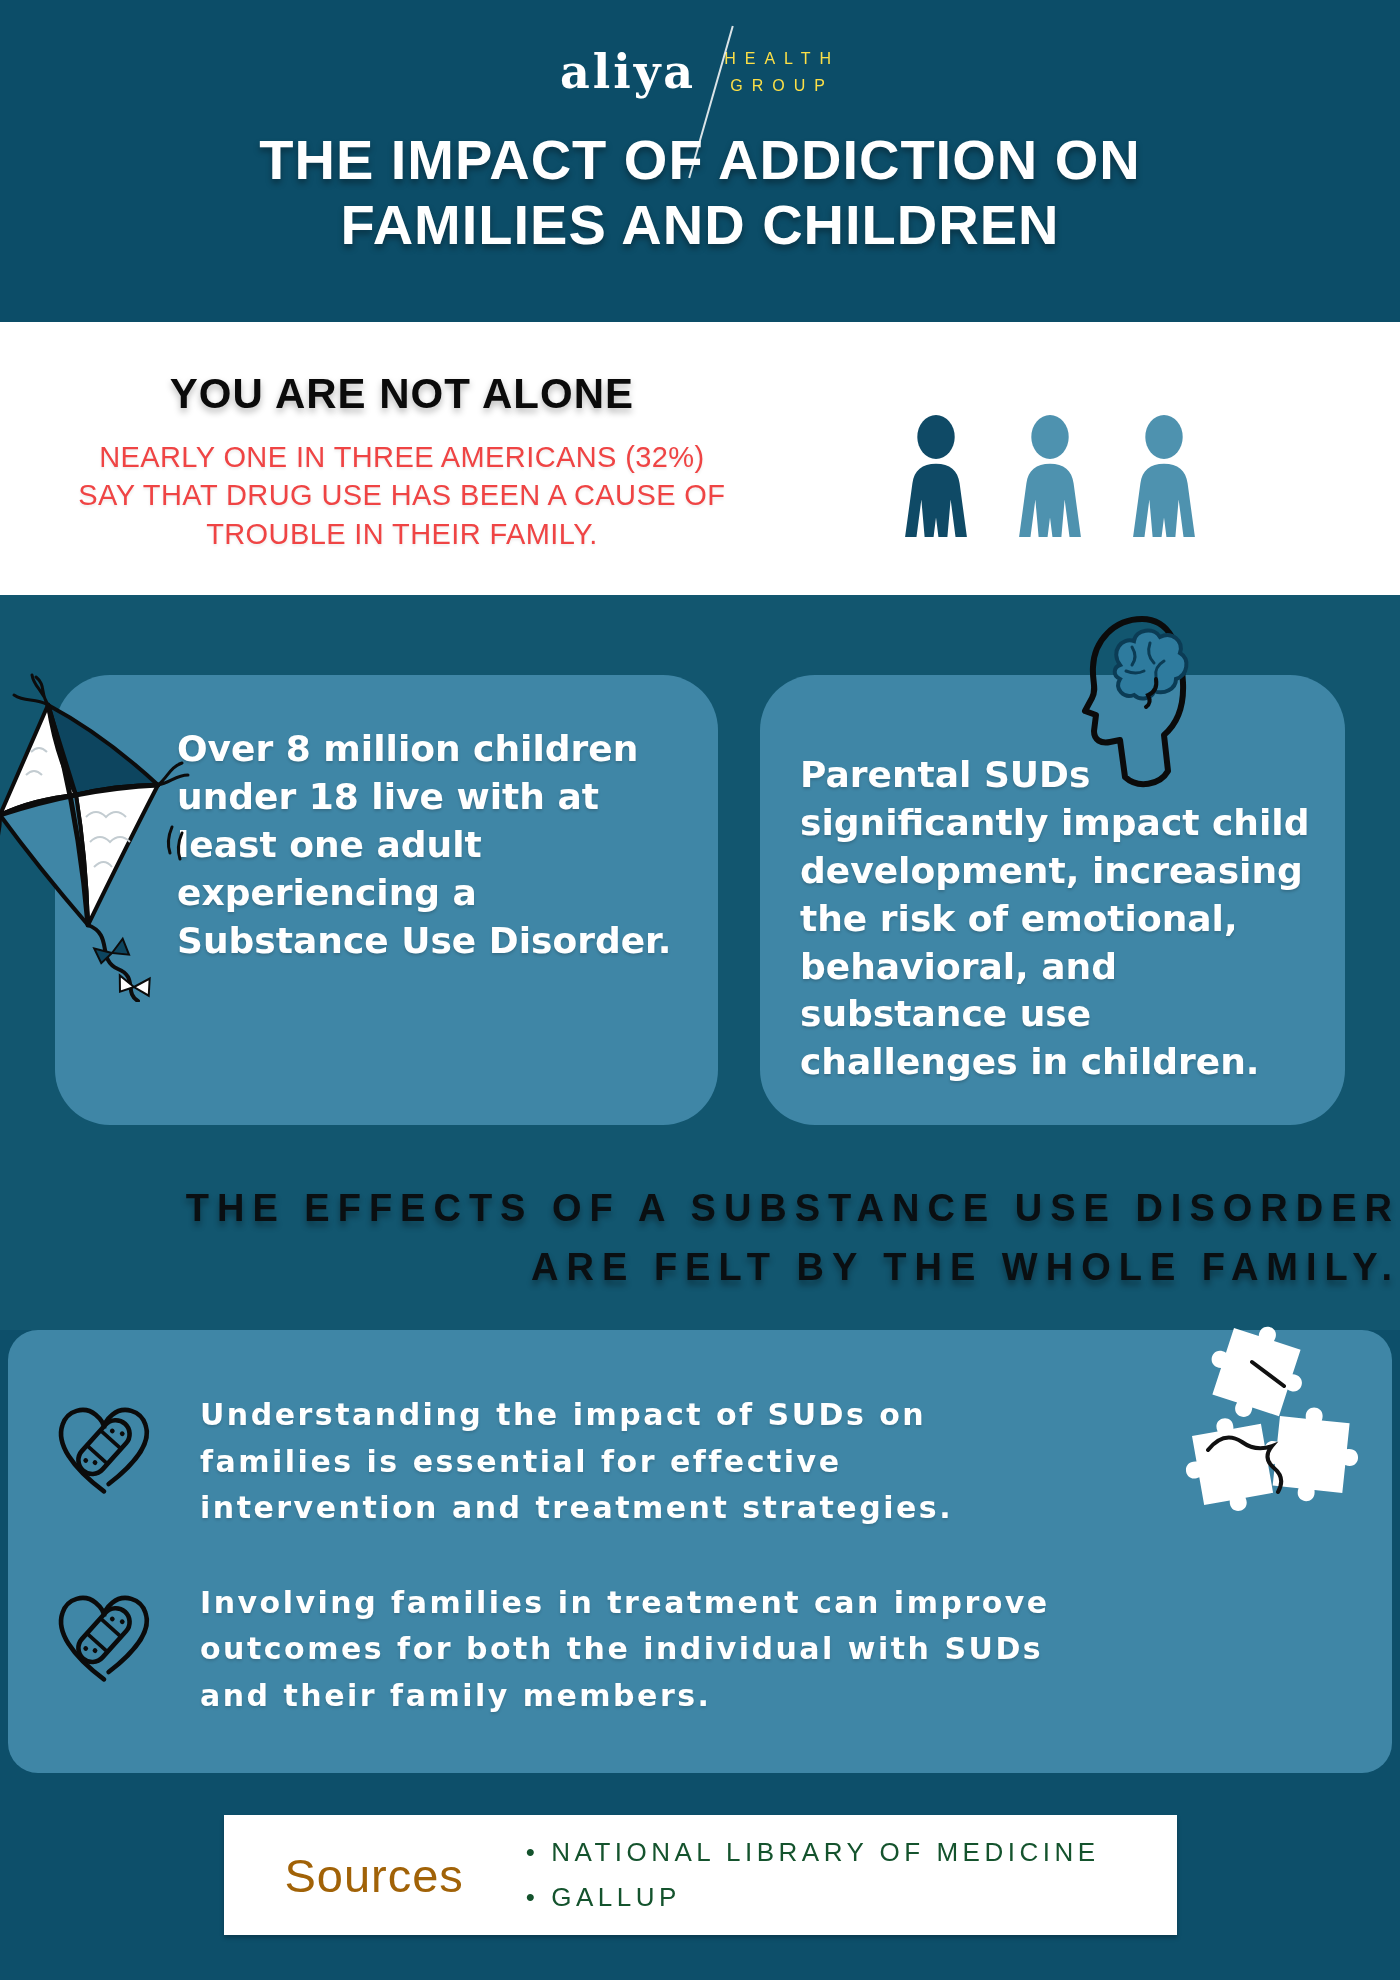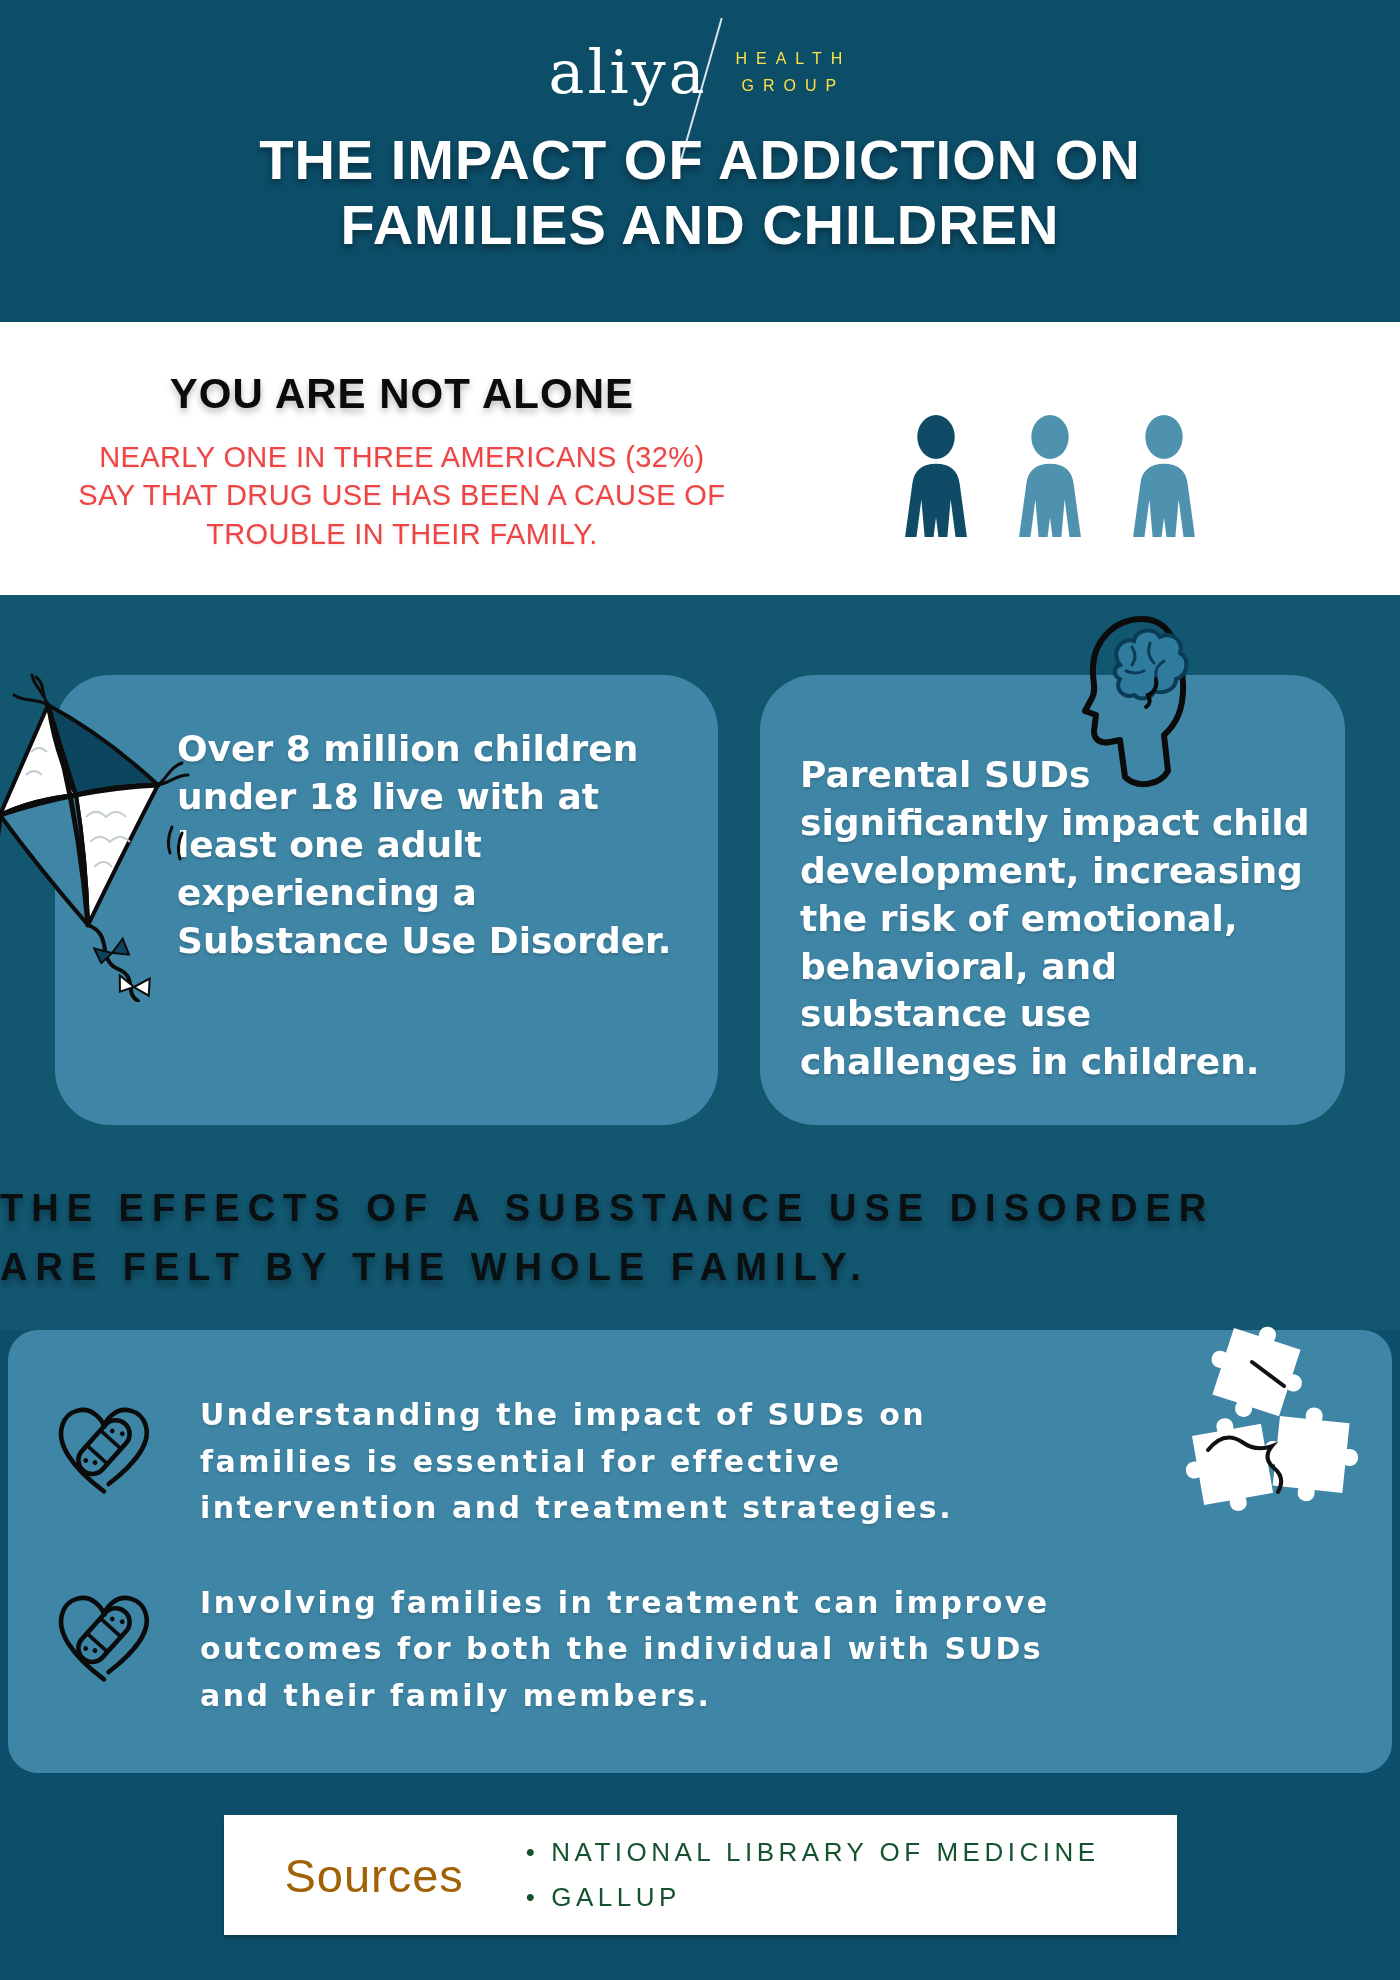--- a/index.html
+++ b/index.html
@@ -3,21 +3,21 @@
 <meta charset="utf-8">
 <style>
   html,body{margin:0;padding:0;background:#12313f;}
   .poster{
     position:relative;width:1400px;height:1980px;overflow:hidden;
     font-family:"Liberation Sans",sans-serif;background:#0D4F6A;
   }
   
   .header{background:#0C4D68;height:322px;box-sizing:border-box;padding-top:26px;text-align:center;position:relative;}
   .logo-row{display:flex;justify-content:center;align-items:center;gap:28px;height:92px;position:relative;}
-  .logo-word{font-family:"DejaVu Serif",serif;font-size:60px;color:#fff;letter-spacing:3px;position:relative;font-weight:normal;}
+  .logo-word{font-family:"DejaVu Serif",serif;font-size:46px;color:#fff;letter-spacing:3px;position:relative;font-weight:bold;}
   .logo-slash{position:absolute;left:150px;top:-22px;width:2px;height:158px;background:rgba(255,255,255,.85);transform:rotate(16deg);}
   .logo-tag{text-align:center;color:#fde047;font-size:16px;letter-spacing:9px;line-height:1.7;}
   .title{margin-top:10px;font-size:56px;font-weight:bold;color:#fff;line-height:1.16;letter-spacing:1px;
          text-shadow:0 4px 6px rgba(0,0,0,.35);}
   
   .band-white{background:#fff;height:273px;display:flex;align-items:center;box-sizing:border-box;padding:0 52px;position:relative;}
   .na-left{width:54%;text-align:center;padding-top:6px;}
   .na-heading{font-size:42px;font-weight:bold;color:#0b0b0b;letter-spacing:1px;text-shadow:0 4px 7px rgba(0,0,0,.28);}
   .na-body{margin:20px auto 0;max-width:650px;font-size:29px;font-weight:normal;color:#ef4444;line-height:1.33;letter-spacing:.4px;
            text-shadow:0 2px 3px rgba(0,0,0,.08);}
@@ -26,21 +26,21 @@
   
   .band-dark{background:#12566F;height:735px;box-sizing:border-box;padding-top:80px;position:relative;}
   .cards{display:flex;gap:42px;padding:0 55px;}
   .card{flex:1;background:#3F86A6;border-radius:55px;height:450px;box-sizing:border-box;color:#fff;
         font-family:"DejaVu Sans",sans-serif;font-weight:bold;font-size:36px;line-height:1.33;
         text-shadow:0 2px 3px rgba(0,0,0,.18);}
   .card1{padding:50px 26px 0 122px;}
   .card2{padding:76px 30px 0 40px;}
   .kite{position:absolute;left:-14px;top:62px;pointer-events:none;}
   .headbrain{position:absolute;left:1080px;top:18px;pointer-events:none;}
-  .effects{margin-top:54px;text-align:left;font-size:38px;font-weight:bold;letter-spacing:8px;color:#0a0f12;
+  .effects{margin-top:54px;text-align:right;font-size:38px;font-weight:bold;letter-spacing:8px;color:#0a0f12;
            line-height:1.55;text-shadow:0 5px 6px rgba(0,0,0,.33);}
   
   .band-bottom{background:#0D4F6A;height:650px;box-sizing:border-box;position:relative;}
   .bigcard{margin:0 8px;background:#3F86A6;border-radius:30px;height:443px;box-sizing:border-box;
            padding:58px 0 0 36px;position:relative;}
   .point{display:flex;align-items:flex-start;gap:36px;padding-right:320px;}
   .point + .point{margin-top:44px;}
   .point-icon{flex:0 0 120px;width:120px;height:120px;}
   .point-text{font-family:"DejaVu Sans",sans-serif;font-weight:bold;font-size:30px;letter-spacing:2.5px;
               line-height:1.55;color:#fff;text-shadow:0 2px 3px rgba(0,0,0,.15);padding-top:4px;}

